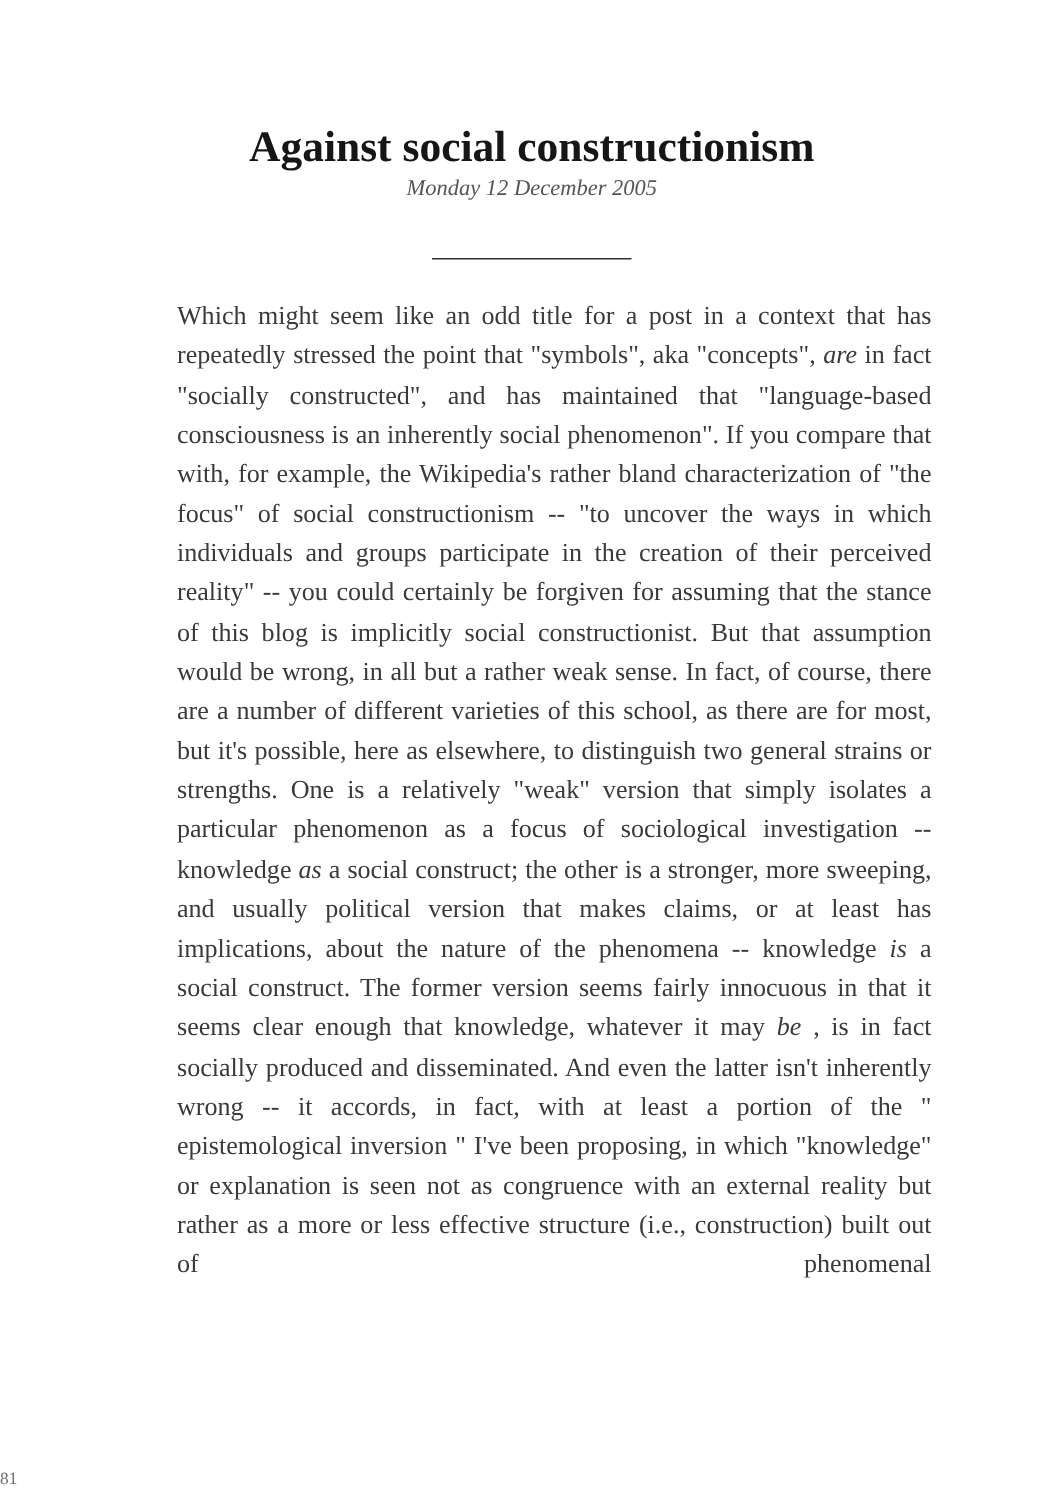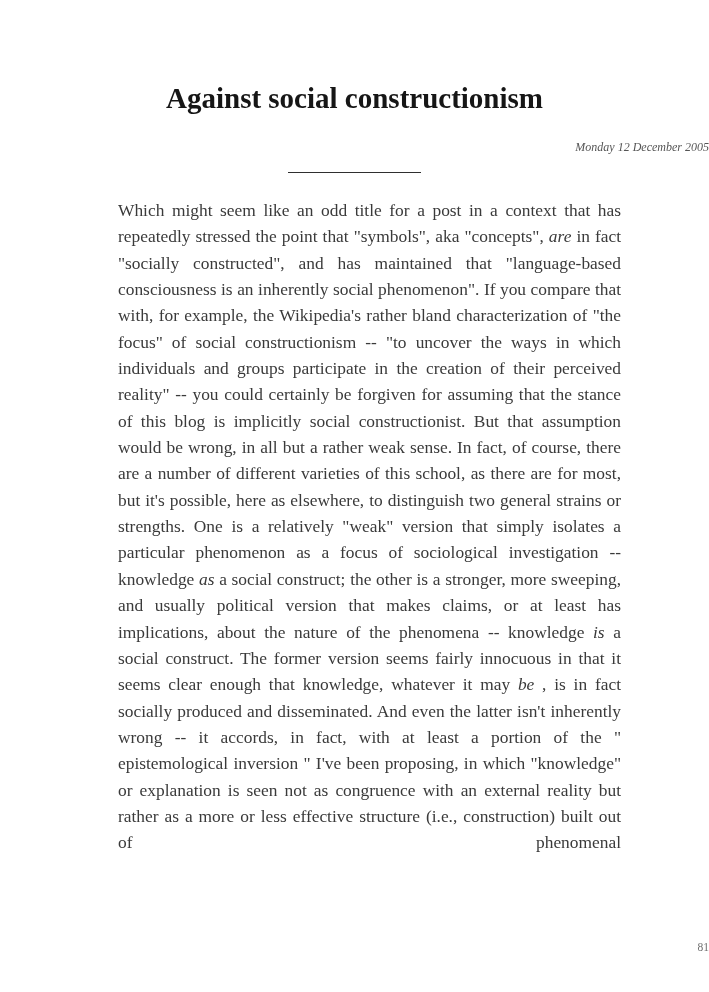--- a/index.html
+++ b/index.html
@@ -30,25 +30,24 @@
     font-family: "Liberation Serif", serif;
     font-size: 29px;
     font-weight: bold;
     color: #161616;
   }
   .date {
     position: absolute;
     top: 118px;
     left: 0;
     width: 100%;
-    text-align: right;
+    text-align: center;
     font-style: italic;
-    font-size: 12px;
+    font-size: 15px;
     color: #555555;
-    margin-top: 22px;
   }
   .rule {
     position: absolute;
     top: 172px;
     left: 50%;
     width: 133px;
     margin: 0 0 0 -67px;
     border: none;
     border-top: 1.5px solid #2f2f2f;
   }
@@ -63,24 +62,24 @@
     color: #3a3a3a;
     text-align: justify;
     text-align-last: justify;
     -moz-text-align-last: justify;
   }
   .italic {
     font-style: italic;
   }
   .page-number {
     position: absolute;
-    top: 941px;
+    top: 980px;
     left: 0;
     width: 100%;
-    text-align: right;
+    text-align: left;
     font-size: 11.5px;
     color: #6e6e6e;
   }
 </style>
 </head>
 <body>
 
 <div class="sheet">
   <h1 class="title">Against social constructionism</h1>
 

